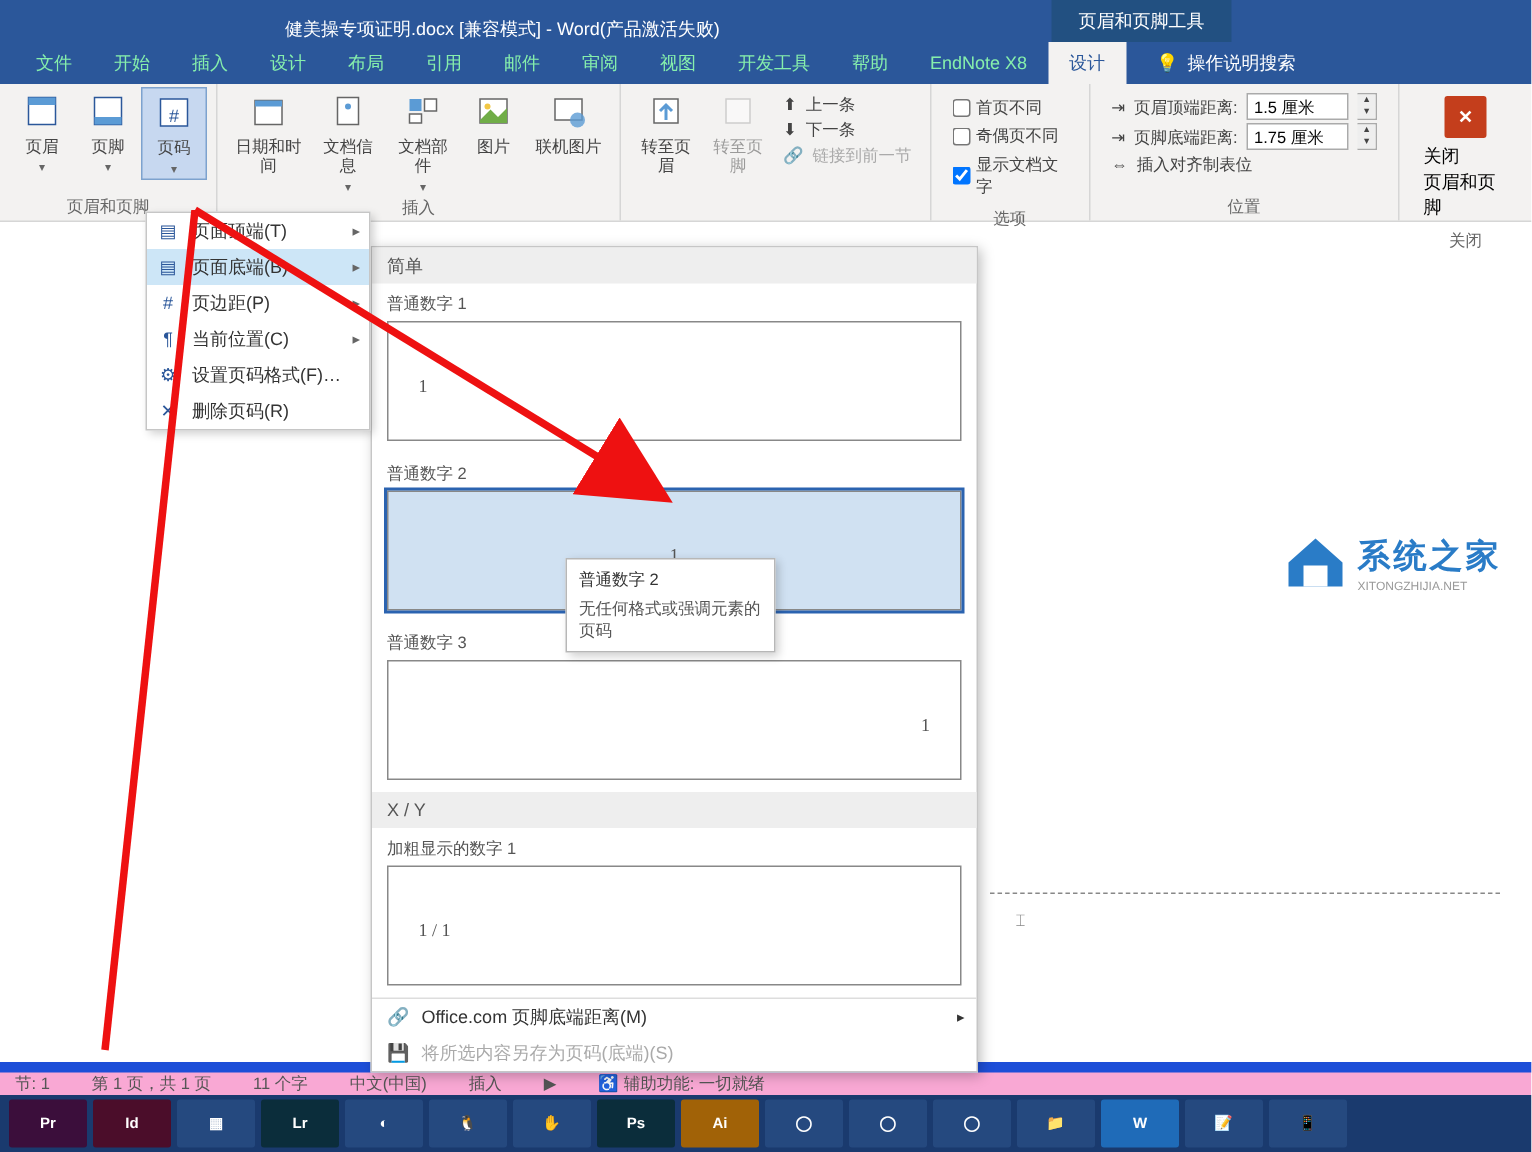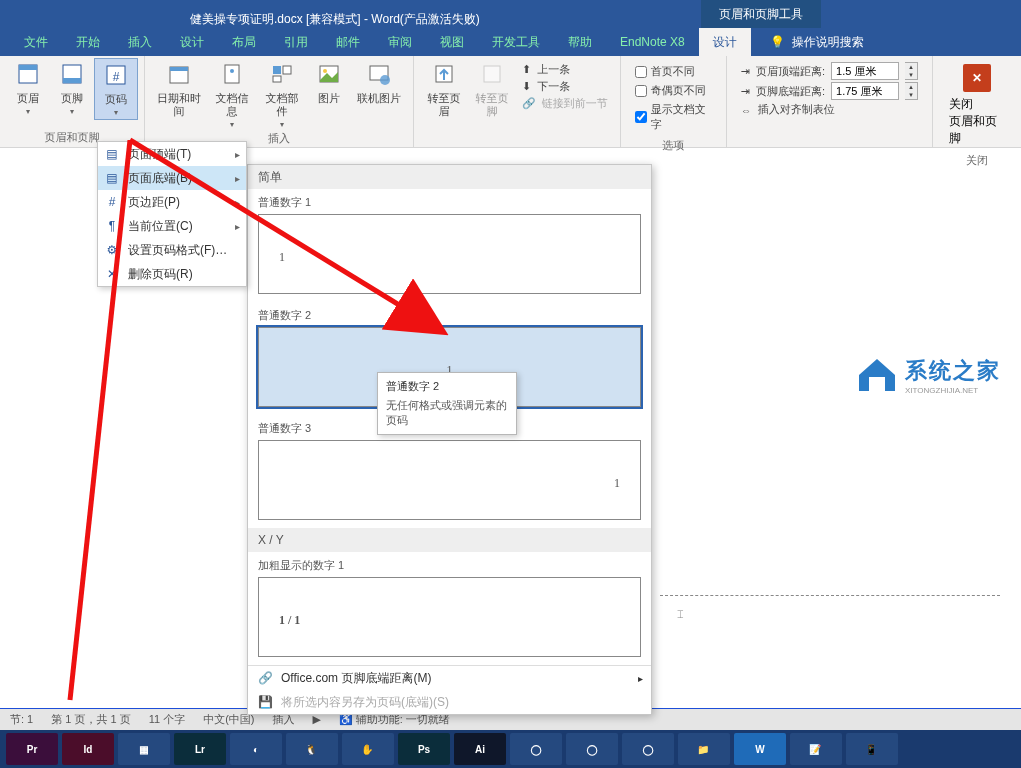--- a/index.html
+++ b/index.html
@@ -69,21 +69,21 @@
 
 
 .watermark { position: absolute; right: 20px; top: 355px; display: flex; align-items: center; gap: 6px; color: #2a7cc7; font-size: 22px; font-weight: bold; letter-spacing: 2px; }
 .watermark .sub { font-size: 8px; color: #999; letter-spacing: 0; font-weight: normal; }
 
 
 .page-area { position: absolute; left: 660px; top: 595px; width: 340px; height: 20px; border-top: 1px dashed #888; }
 .cursor-ind { position: absolute; left: 677px; top: 608px; font-size: 11px; color: #888; font-family: serif; }
 
 
-.status-bar { position: absolute; left: 0; bottom: 38px; height: 22px; width: 100%; background: #e5e5e5; border-top: 1px solid #1d4ed8; display: flex; align-items: center; padding: 0 10px; font-size: 11px; color: #555; gap: 18px; }
+.status-bar { position: absolute; left: 0; bottom: 38px; height: 22px; width: 100%; background: #f9a8d4; border-top: 7px solid #1d4ed8; display: flex; align-items: center; padding: 0 10px; font-size: 11px; color: #555; gap: 28px; }
 
 
 .taskbar { position: absolute; left: 0; bottom: 0; height: 38px; width: 100%; background: #1a3a6e; display: flex; align-items: center; padding: 0 6px; gap: 4px; }
 .taskbar .tbi { width: 52px; height: 32px; background: #25497f; display: flex; align-items: center; justify-content: center; color: #fff; font-size: 10px; font-weight: bold; border-radius: 2px; cursor: pointer; }
 
 svg.ricon { width: 24px; height: 24px; }
 </style>
 </head>
 <body>
 
@@ -277,20 +277,21 @@
         <div class="spin">
             <div>▴</div>
             <div>▾</div>
           </div>
       </div>
       <div class="row">
         <span>⇔</span>
         <span>插入对齐制表位</span>
       </div>
     </div>
+    <div class="group-label">位置</div>
   </div>
 
   <div class="group" style="border-right:none">
     <div class="close-btn">
       <div class="x">✕</div>
       <span class="lbl" style="white-space:pre-line;margin-top:4px">关闭
 页眉和页脚</span>
     </div>
     <div class="group-label">关闭</div>
   </div>
@@ -341,21 +342,21 @@
     </div>
 
   <div class="glabel">普通数字 3</div>
   <div class="preview">
       <span class="pnum" style="right:20px">1</span>
     </div>
 
   <div class="ghead">X / Y</div>
   <div class="glabel">加粗显示的数字 1</div>
   <div class="preview">
-      <span class="pnum" style="left:20px;font-weight:bold">1 / 1</span>
+      <span class="pnum" style="left:20px;font-weight:normal">1 / 1</span>
     </div>
 
   <div class="gfooter">
     <div class="gmi">
         <span>🔗</span>
         <span>Office.com 页脚底端距离(M)</span>
         <span class="arrow">▸</span>
       </div>
     <div class="gmi disabled">
         <span>💾</span>
@@ -407,21 +408,21 @@
 
 <div class="taskbar">
   <div class="tbi" style="background:#3b0e3b">Pr</div>
   <div class="tbi" style="background:#4b0d2a">Id</div>
   <div class="tbi">▦</div>
   <div class="tbi" style="background:#0b2d3b">Lr</div>
   <div class="tbi">◐</div>
   <div class="tbi">🐧</div>
   <div class="tbi">✋</div>
   <div class="tbi" style="background:#0b2d3b">Ps</div>
-  <div class="tbi" style="background:#0f172a">Ai</div>
+  <div class="tbi" style="background:#a16207">Ai</div>
   <div class="tbi">◯</div>
   <div class="tbi">◯</div>
   <div class="tbi">◯</div>
   <div class="tbi">📁</div>
   <div class="tbi" style="background:#1f6bb8">W</div>
   <div class="tbi">📝</div>
   <div class="tbi">📱</div>
 </div>
 
 </body></html>

